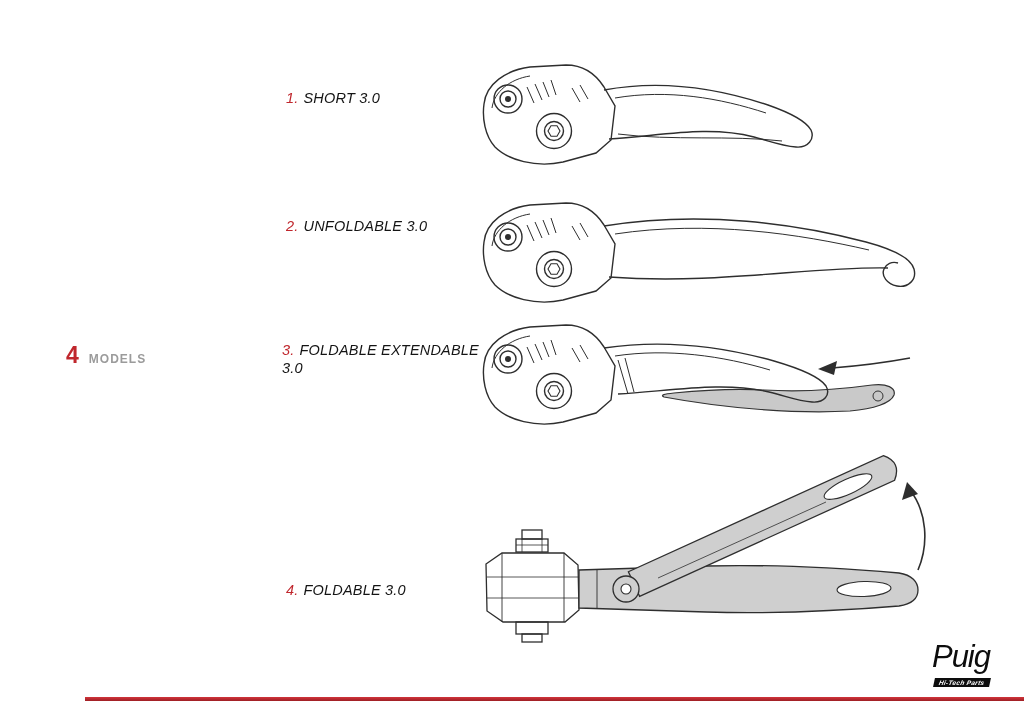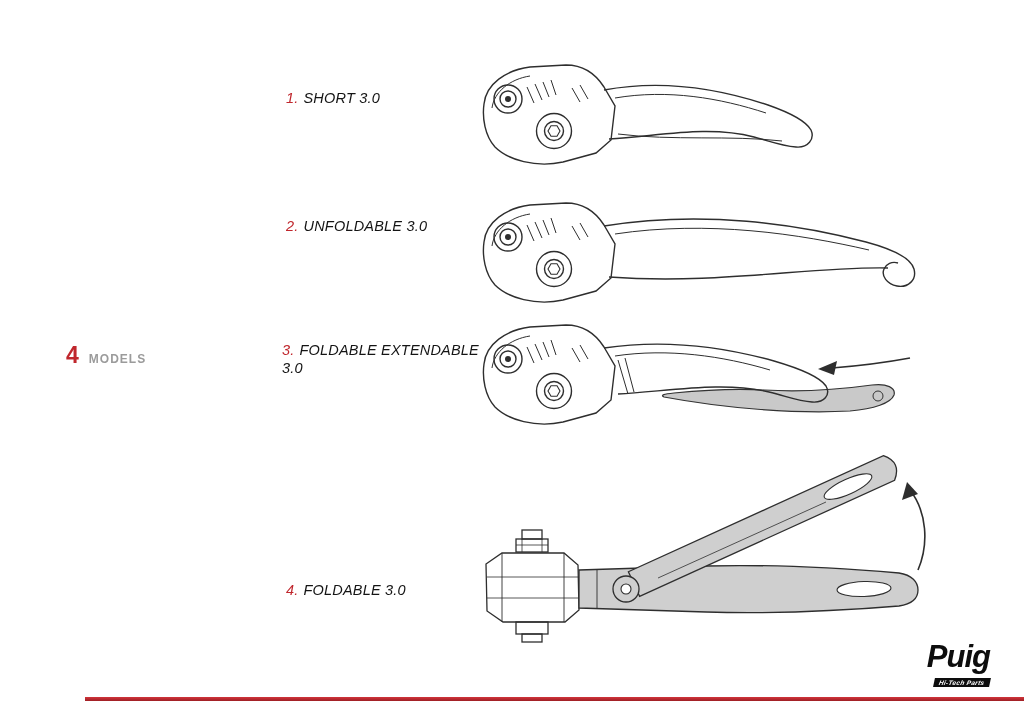--- a/index.html
+++ b/index.html
@@ -19,21 +19,21 @@
   .label-3 { left:282px; top:341px; width:198px; white-space:normal; text-align:left; }
   .label-4 { left:286px; top:581px; }
 
   .lever { position:absolute; }
   .lever-1 { left:468px; top:58px; }
   .lever-2 { left:468px; top:196px; }
   .lever-3 { left:468px; top:318px; }
   .lever-4 { left:466px; top:442px; }
 
   .brand { position:absolute; right:34px; bottom:26px; text-align:right; }
-  .brand-name { font-size:31px; font-weight:bold; font-style:italic; color:#0d0d0d;
+  .brand-name { font-size:31px; font-weight:normal; font-style:italic; color:#0d0d0d;
                 line-height:0.9; letter-spacing:-1px; }
   .brand-strip { display:inline-block; background:#0d0d0d; color:#ffffff; font-style:italic;
                  font-weight:bold; font-size:6.5px; padding:1px 5px; transform:skewX(-12deg);
                  margin-top:2px; letter-spacing:0.3px; }
 
   .footer-rule { position:absolute; left:85px; right:0; bottom:14px; height:4px;
                  background:linear-gradient(to bottom,#d2353b,#9e1f25); }
 
   svg { display:block; }
 </style>

